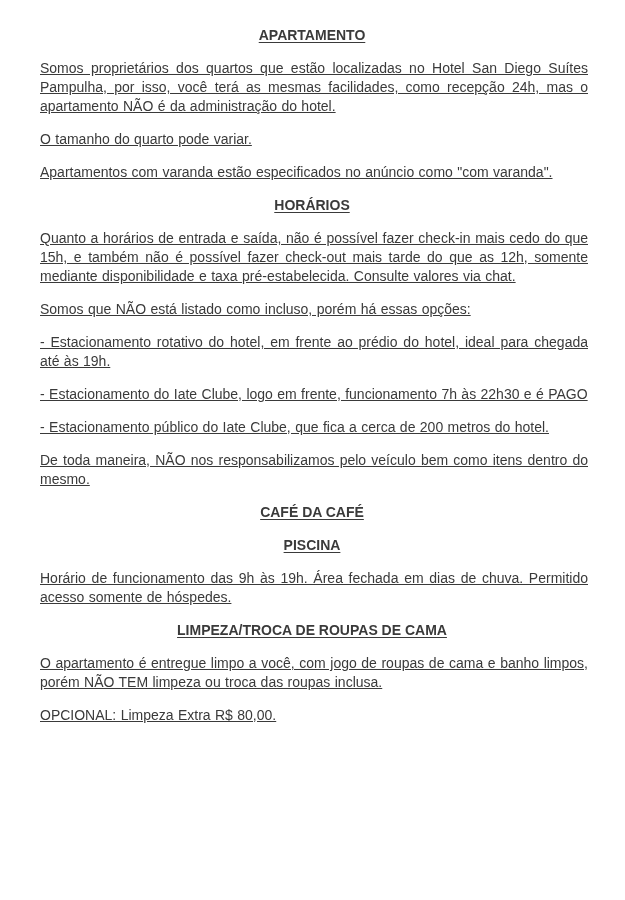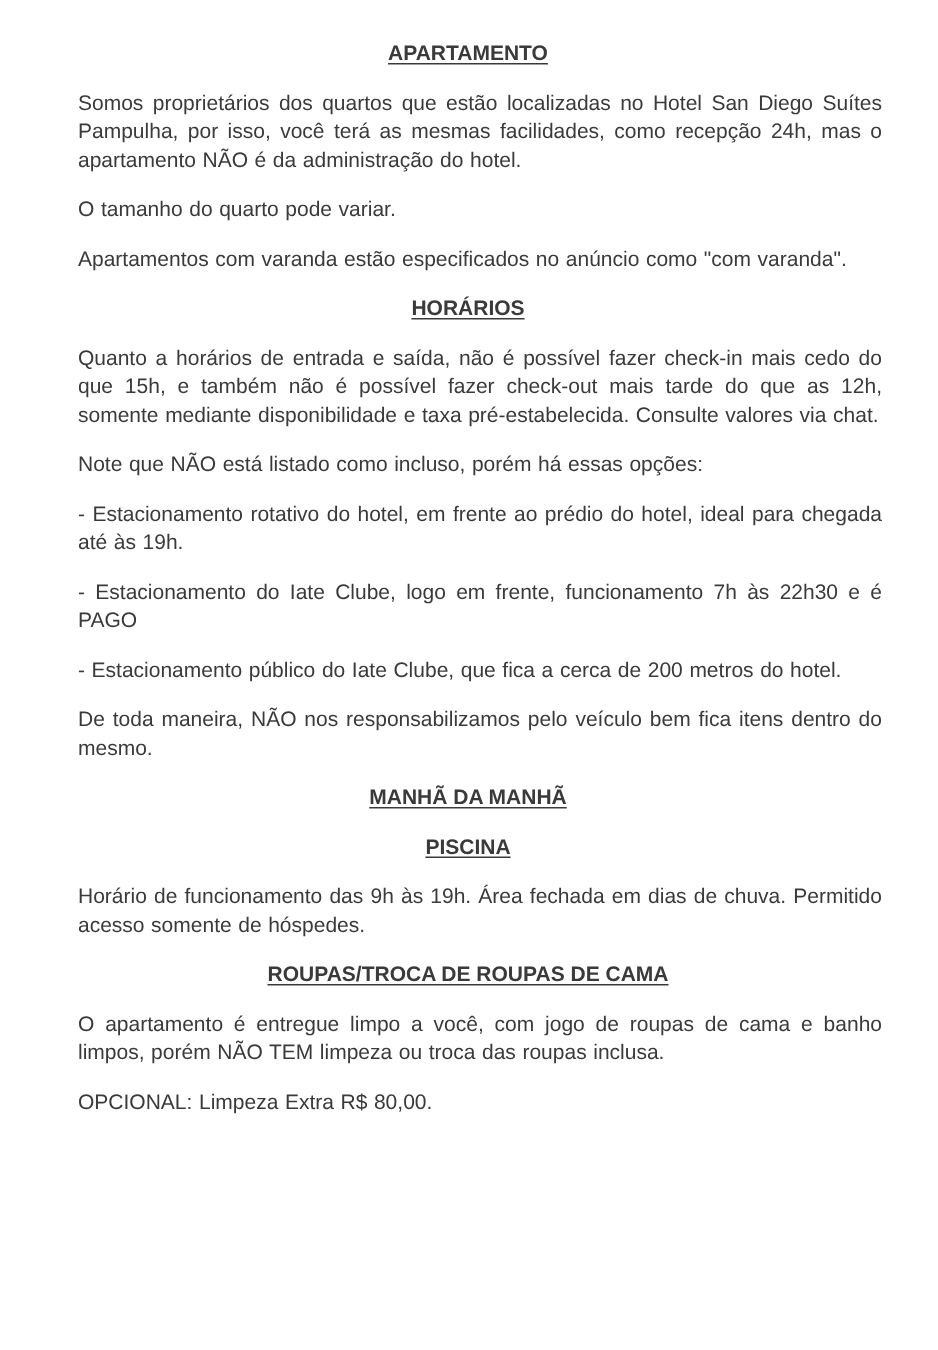--- a/index.html
+++ b/index.html
@@ -26,57 +26,58 @@
     text-align: center;
     font-weight: 700;
     margin: 0 0 14px 0;
   }
   .heading .heading-text {
     text-decoration: underline;
     text-underline-offset: 2px;
   }
   .para {
     text-align: justify;
-    margin: 0 0 14px 16px;
+    margin: 0 0 14px 4px;
     word-spacing: 0.5px;
+    text-decoration: underline;
   }
 </style>
 </head>
 <body>
 
 <div class="page">
 
   <div class="section">
     <div class="heading"><span class="heading-text">APARTAMENTO</span></div>
     <p class="para">Somos proprietários dos quartos que estão localizadas no Hotel San Diego Suítes Pampulha, por isso, você terá as mesmas facilidades, como recepção 24h, mas o apartamento NÃO é da administração do hotel.</p>
     <p class="para">O tamanho do quarto pode variar.</p>
     <p class="para">Apartamentos com varanda estão especificados no anúncio como "com varanda".</p>
   </div>
 
   <div class="section">
     <div class="heading"><span class="heading-text">HORÁRIOS</span></div>
     <p class="para">Quanto a horários de entrada e saída, não é possível fazer check-in mais cedo do que 15h, e também não é possível fazer check-out mais tarde do que as 12h, somente mediante disponibilidade e taxa pré-estabelecida. Consulte valores via chat.</p>
   </div>
 
   <div class="section">
-    <p class="para">Note que NÃO está listado como incluso, porém há essas opções:</p>
+    <p class="para">Somos que NÃO está listado como incluso, porém há essas opções:</p>
     <p class="para">- Estacionamento rotativo do hotel, em frente ao prédio do hotel, ideal para chegada até às 19h.</p>
     <p class="para">- Estacionamento do Iate Clube, logo em frente, funcionamento 7h às 22h30 e é PAGO</p>
     <p class="para">- Estacionamento público do Iate Clube, que fica a cerca de 200 metros do hotel.</p>
-    <p class="para">De toda maneira, NÃO nos responsabilizamos pelo veículo bem fica itens dentro do mesmo.</p>
+    <p class="para">De toda maneira, NÃO nos responsabilizamos pelo veículo bem como itens dentro do mesmo.</p>
   </div>
 
   <div class="section">
-    <div class="heading"><span class="heading-text">MANHÃ DA MANHÃ</span></div>
+    <div class="heading"><span class="heading-text">CAFÉ DA CAFÉ</span></div>
   </div>
 
   <div class="section">
     <div class="heading"><span class="heading-text">PISCINA</span></div>
     <p class="para">Horário de funcionamento das 9h às 19h. Área fechada em dias de chuva. Permitido acesso somente de hóspedes.</p>
   </div>
 
   <div class="section">
-    <div class="heading"><span class="heading-text">ROUPAS/TROCA DE ROUPAS DE CAMA</span></div>
+    <div class="heading"><span class="heading-text">LIMPEZA/TROCA DE ROUPAS DE CAMA</span></div>
     <p class="para">O apartamento é entregue limpo a você, com jogo de roupas de cama e banho limpos, porém NÃO TEM limpeza ou troca das roupas inclusa.</p>
     <p class="para">OPCIONAL: Limpeza Extra R$ 80,00.</p>
   </div>
 
 </div>
 
 </body></html>

